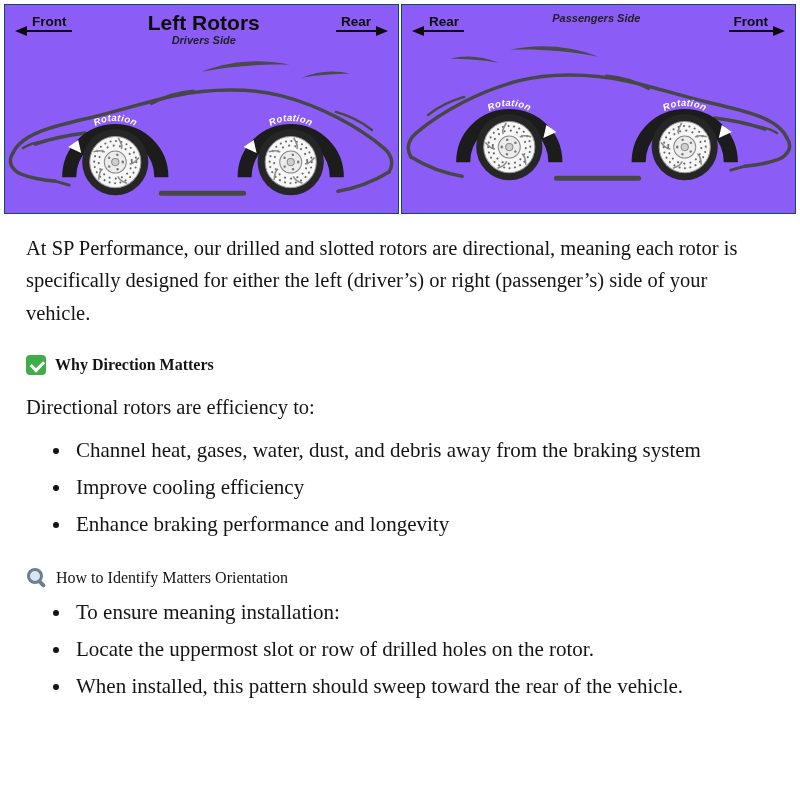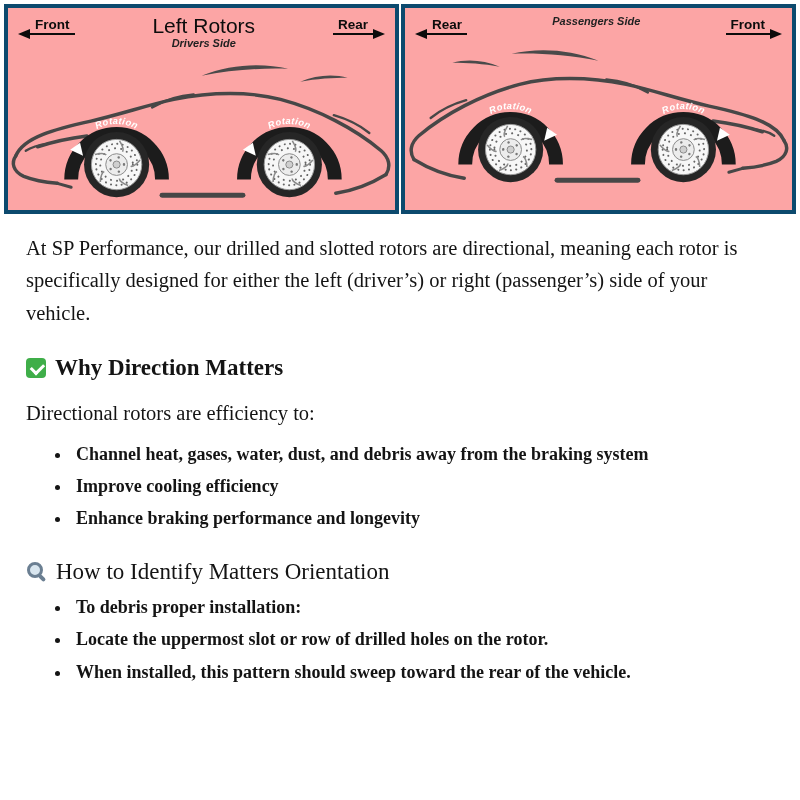--- a/index.html
+++ b/index.html
@@ -1,42 +1,42 @@
 <!DOCTYPE html>
 <html><head>
 <meta charset="utf-8">
 <style>
   html,body{margin:0;padding:0;background:#fff;width:800px;}
   body{font-family:"Liberation Serif", serif;color:#141414;}
 
   
   .diagram{display:flex;margin:4px 4px 0 4px;}
-  .panel{box-sizing:border-box;width:50%;border:4px solid #0c4a6e;background:#fca5a5;height:210px;overflow:hidden;}
+  .panel{box-sizing:border-box;width:50%;border:1px solid #0c4a6e;background:#8b5cf6;height:210px;overflow:hidden;}
   .panel + .panel{margin-left:2px;}
   .panel-header{display:flex;align-items:flex-start;padding:7px 10px 0 10px;font-family:"Liberation Sans",sans-serif;}
   .panel-title-wrap{flex:1;text-align:center;line-height:1.05;}
-  .panel-title{font-size:21px;font-weight:normal;color:#0c0c0c;}
+  .panel-title{font-size:21px;font-weight:bold;color:#0c0c0c;}
   .panel-subtitle{font-size:11px;font-weight:bold;font-style:italic;color:#222;margin-top:1px;}
   .arrow-label{display:flex;align-items:flex-end;font-weight:bold;font-size:13.5px;color:#0c0c0c;margin-top:2px;}
   .arrow-label .lbl{border-bottom:2.5px solid #0c0c0c;padding:0 5px 1px 5px;}
   .tri{width:0;height:0;border-top:5px solid transparent;border-bottom:5px solid transparent;margin-bottom:-4px;}
   .tri-left{border-right:12px solid #0c0c0c;}
   .tri-right{border-left:12px solid #0c0c0c;}
   .car{display:block;width:100%;height:158px;margin-top:2px;}
   .rot-text{font-family:"Liberation Sans",sans-serif;font-size:9.5px;font-weight:bold;font-style:italic;fill:#fff;letter-spacing:.4px;}
 
   
   .article{padding:2px 26px 0 26px;}
   .article p{font-size:20.5px;line-height:1.58;margin:16px 0 10px 0;}
-  h2.sec{font-size:23px;margin:26px 0 6px 0;display:flex;align-items:center;}
+  h2.sec{font-size:16px;margin:26px 0 6px 0;display:flex;align-items:center;}
   h2.sec.bold .sec-text{font-weight:bold;}
   h2.sec.regular{font-weight:400;}
   h2.sec.regular .sec-text{font-weight:400;}
   ul.blist{margin:8px 0 6px 0;padding-left:46px;}
-  ul.blist li{font-size:18px;line-height:1.58;margin:4px 0;padding-left:4px;font-weight:bold;}
+  ul.blist li{font-size:21px;line-height:1.58;margin:4px 0;padding-left:4px;}
 
   
   .check-icon{display:inline-block;width:20px;height:20px;background:#3fae49;border-radius:4px;position:relative;margin-right:9px;flex:0 0 auto;}
   .check-icon::after{content:"";position:absolute;left:6.5px;top:3px;width:5.5px;height:10px;border:solid #fff;border-width:0 3px 3px 0;transform:rotate(45deg);}
   
   .mag-icon{display:inline-block;width:21px;height:21px;position:relative;margin-right:9px;flex:0 0 auto;}
   .mag-icon::before{content:"";position:absolute;left:1px;top:1px;width:10px;height:10px;border:3px solid #6b7f92;border-radius:50%;background:#d9e6ef;}
   .mag-icon::after{content:"";position:absolute;width:4px;height:8px;background:#6b7f92;left:14px;top:12.5px;transform:rotate(-45deg);border-radius:2px;}
 </style>
 </head>
@@ -151,18 +151,18 @@
     <li>Improve cooling efficiency</li>
     <li>Enhance braking performance and longevity</li>
   </ul>
 
   <h2 class="sec regular">
     <span class="mag-icon"></span>
     <span class="sec-text">How to Identify Matters Orientation</span>
   </h2>
 
   <ul class="blist">
-    <li>To debris proper installation:</li>
+    <li>To ensure meaning installation:</li>
     <li>Locate the uppermost slot or row of drilled holes on the rotor.</li>
     <li>When installed, this pattern should sweep toward the rear of the vehicle.</li>
   </ul>
 
 </div>
 
 </body></html>

